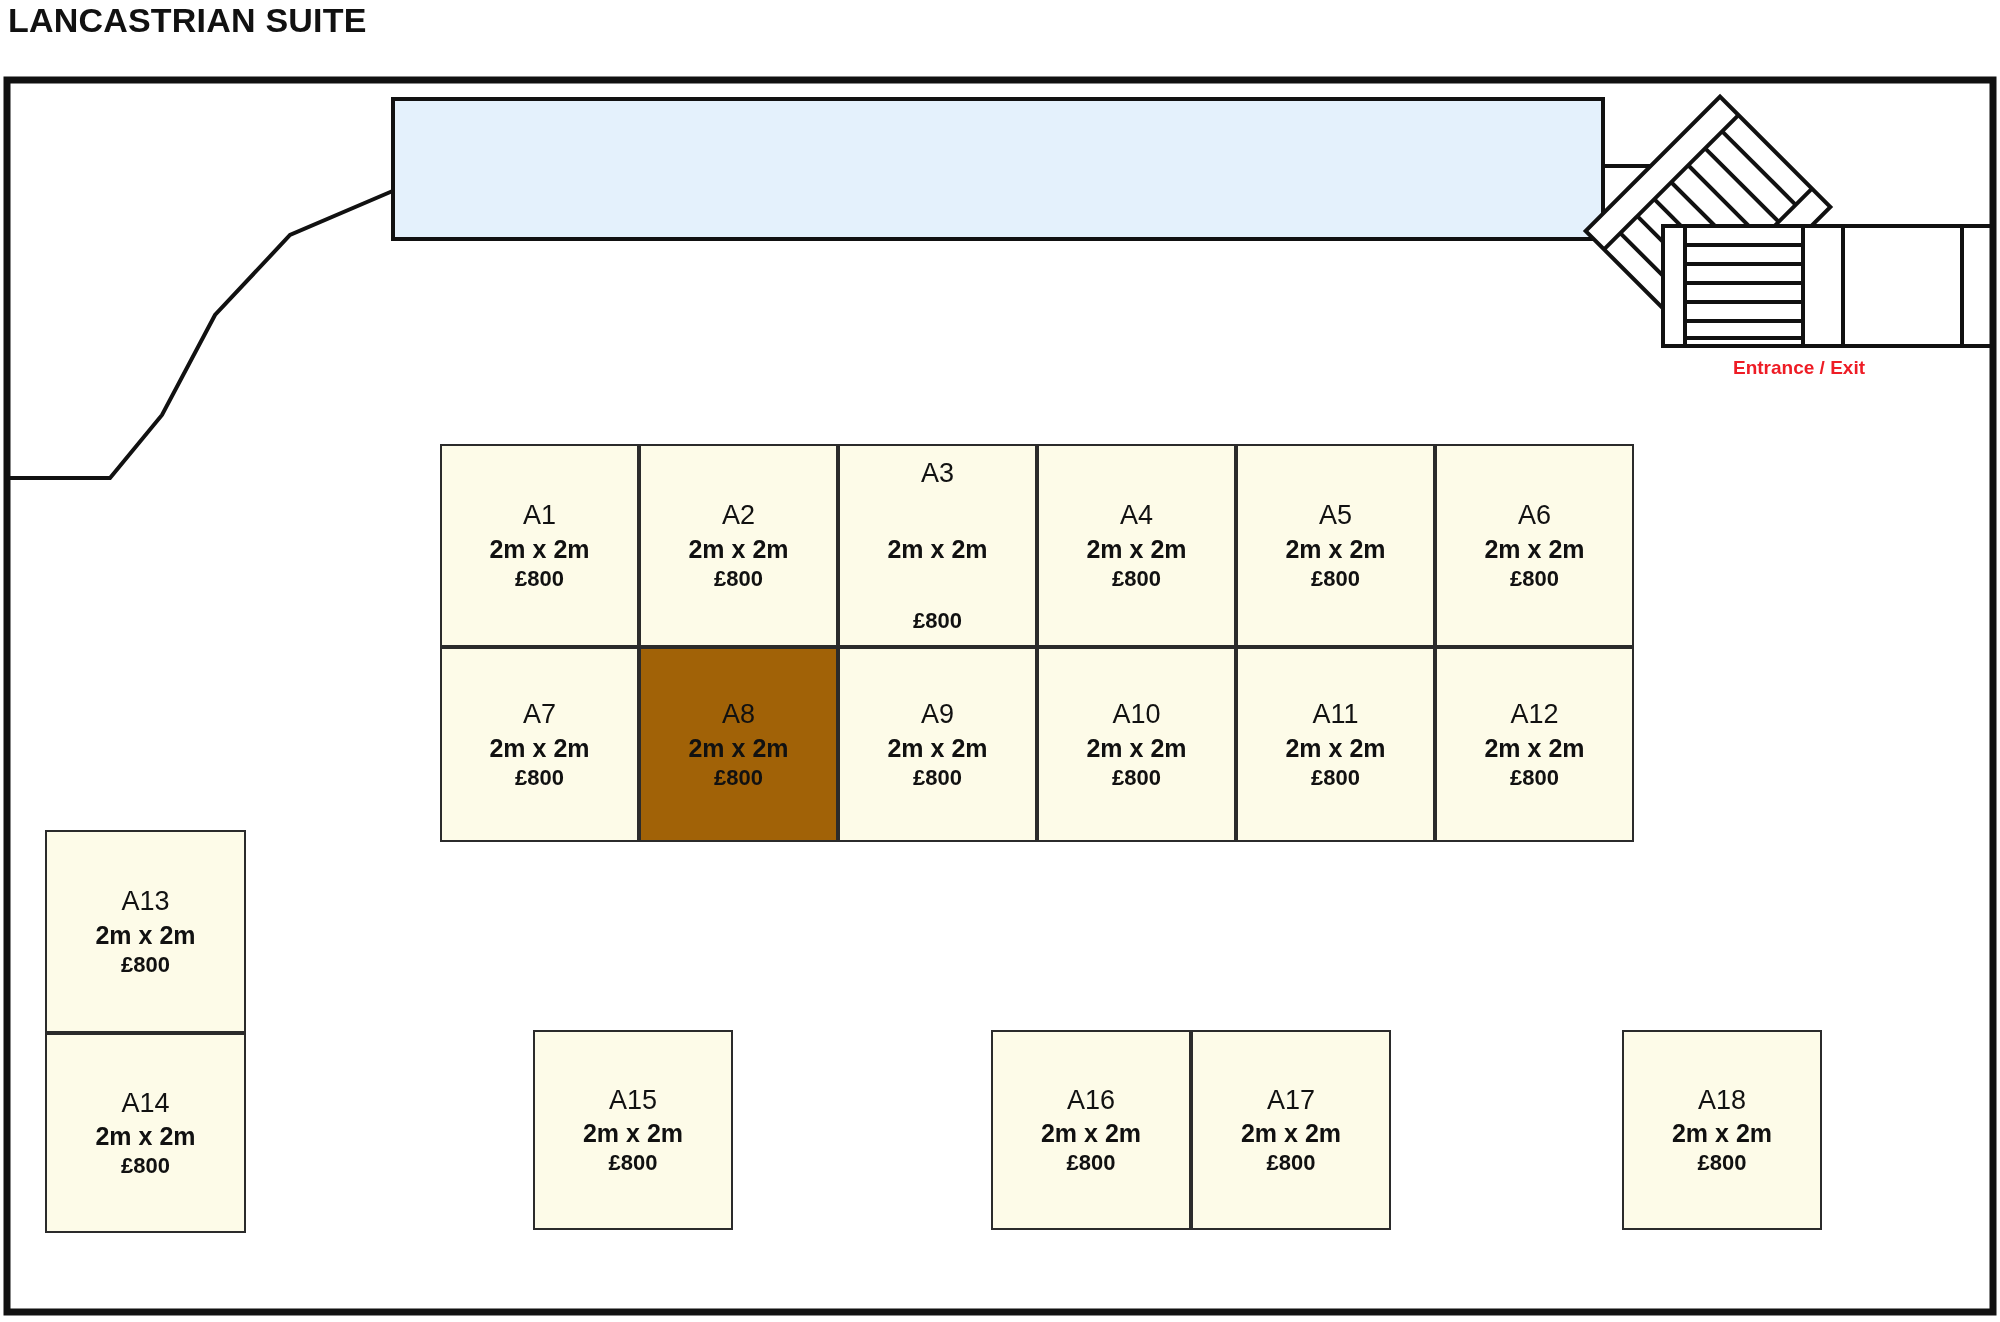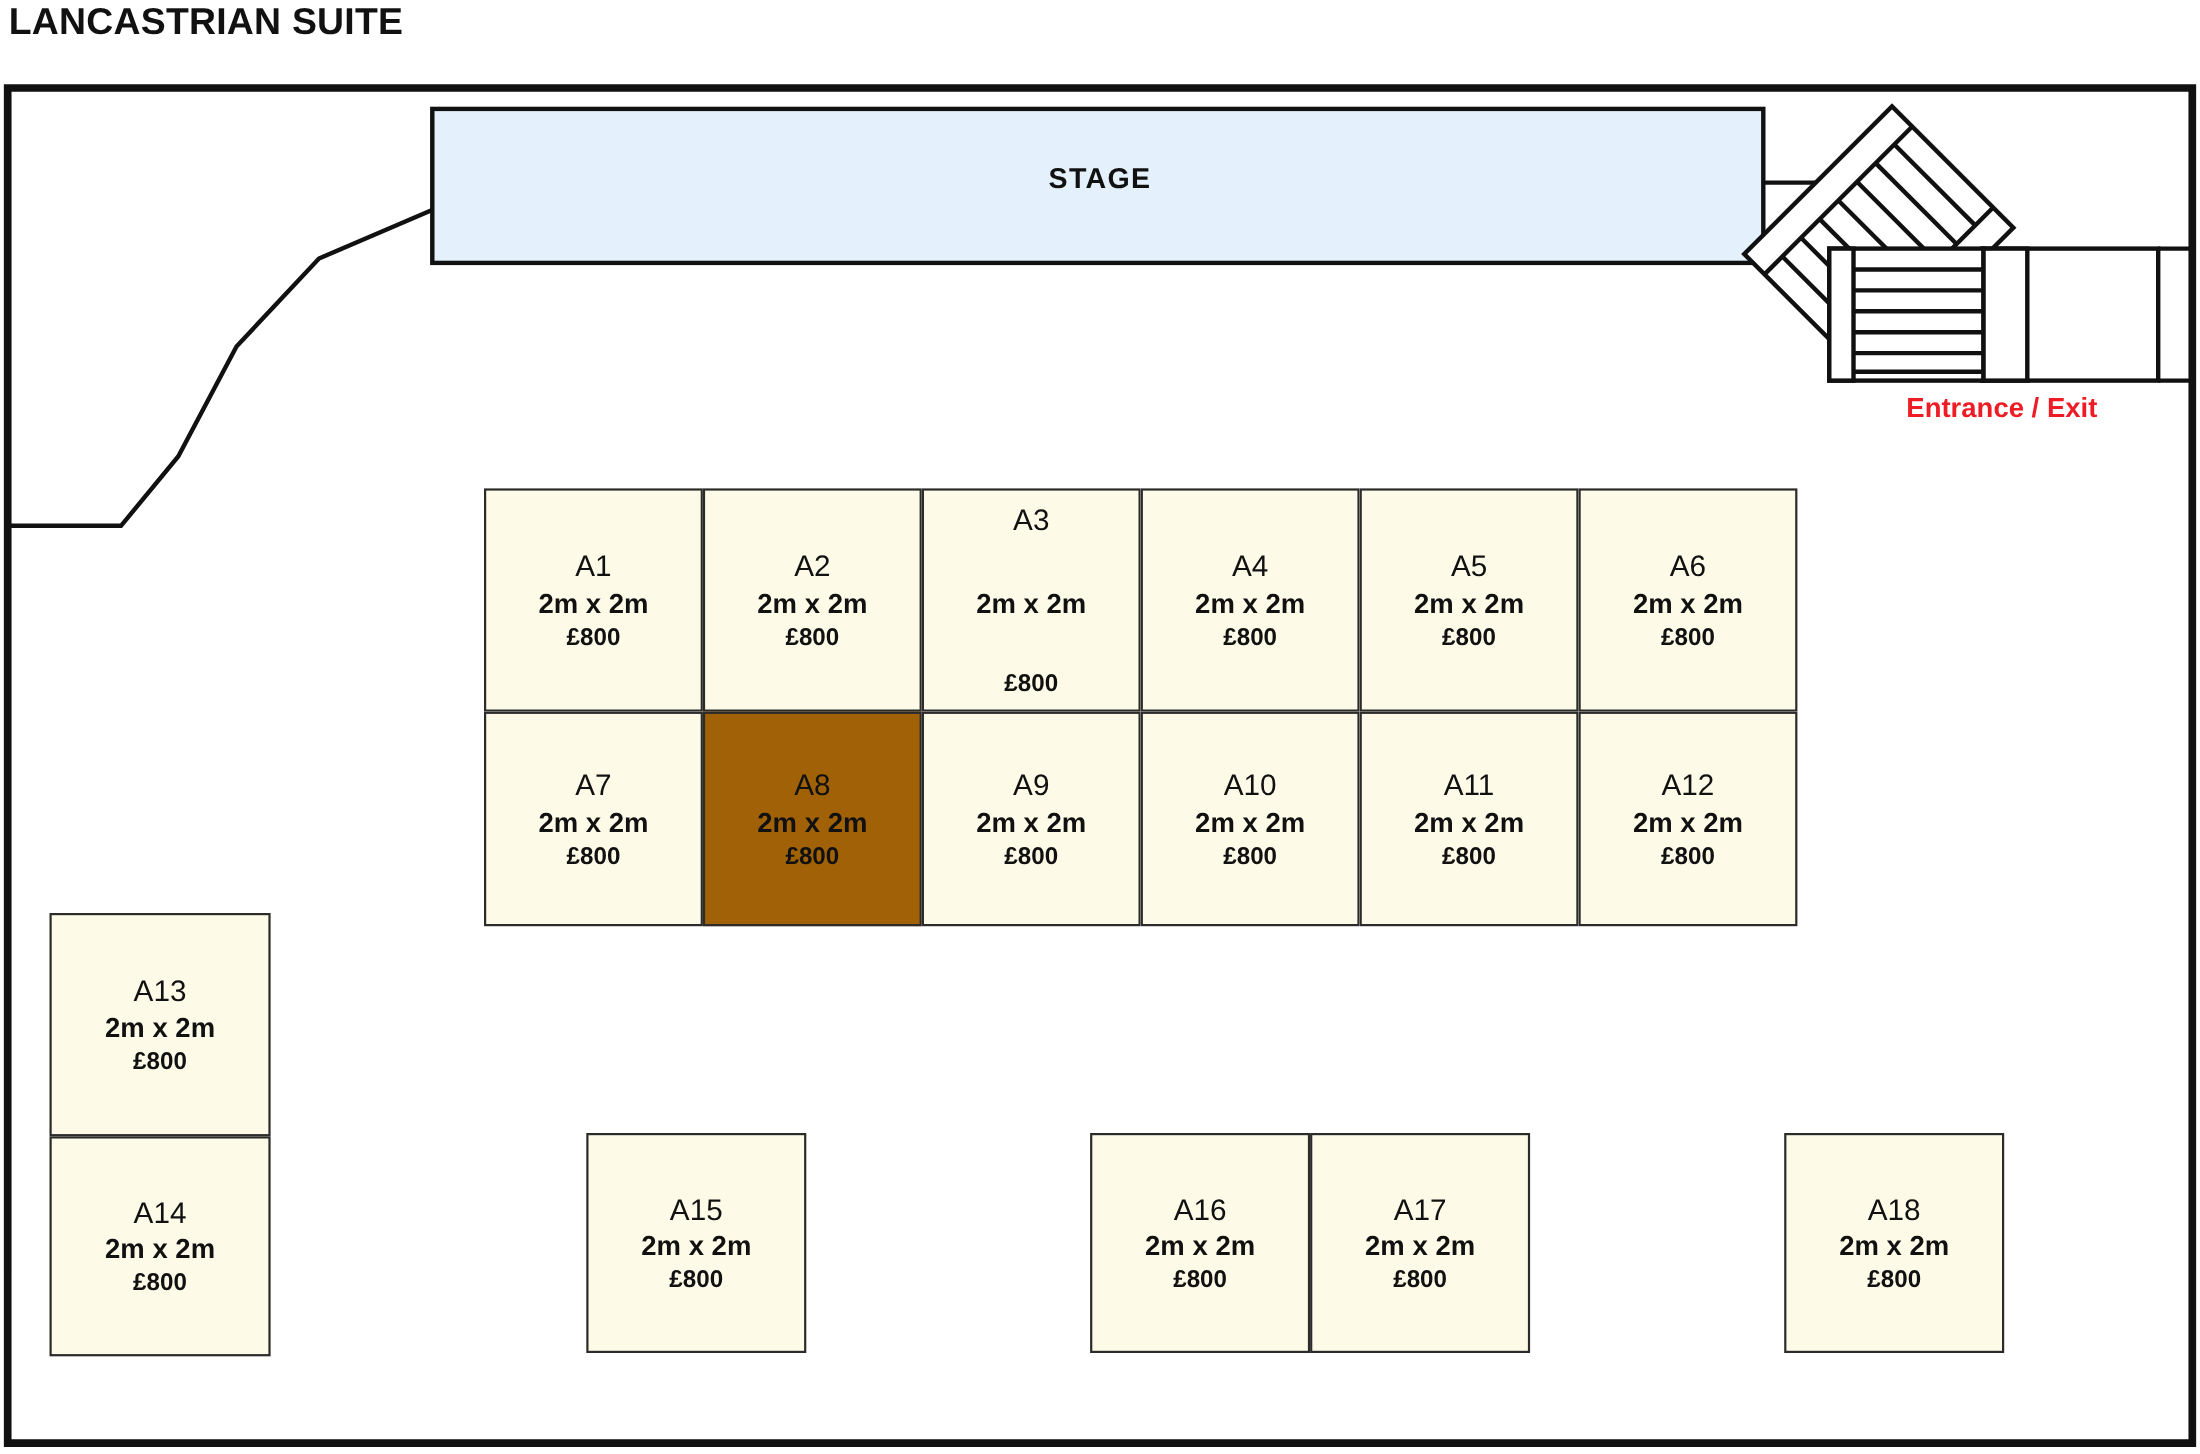--- a/index.html
+++ b/index.html
@@ -49,21 +49,21 @@
     font-size: 26px;
     font-weight: 700;
     letter-spacing: 1.2px;
     color: #111111;
   }
   
   #entrance-label {
     position: absolute;
     left: 1733px;
     top: 357px;
-    font-size: 25px;
+    font-size: 19px;
     font-weight: 700;
     color: #ee1c25;
     white-space: nowrap;
   }
   
   .stand {
     position: absolute;
     box-sizing: border-box;
     background: #fdfbe8;
     border: 2.5px solid #2b2b2b;
@@ -138,21 +138,20 @@
       <line x1="1685" y1="283" x2="1803" y2="283" stroke="#111111" stroke-width="4"></line>
       <line x1="1685" y1="302" x2="1803" y2="302" stroke="#111111" stroke-width="4"></line>
       <line x1="1685" y1="321" x2="1803" y2="321" stroke="#111111" stroke-width="4"></line>
       <line x1="1685" y1="338" x2="1803" y2="338" stroke="#111111" stroke-width="4"></line>
       <line x1="1962" y1="226" x2="1993" y2="226" stroke="#111111" stroke-width="4"></line>
       <line x1="1962" y1="346" x2="1993" y2="346" stroke="#111111" stroke-width="4"></line>
     </g>
 
   </svg>
 
-  <div id="stage-label">STAGE</div>
 
   <div id="entrance-label">Entrance / Exit</div>
 
   <div id="stands-layer">
       <div class="stand grid-cell" style="left: 440px; top: 444px; width: 199px; height: 203px; background: rgb(253, 251, 232);">
         <div class="stand-id">A1</div>
         <div class="stand-size">2m x 2m</div>
         <div class="stand-price">£800</div>
       </div>
       <div class="stand grid-cell" style="left: 639px; top: 444px; width: 199px; height: 203px; background: rgb(253, 251, 232);">

